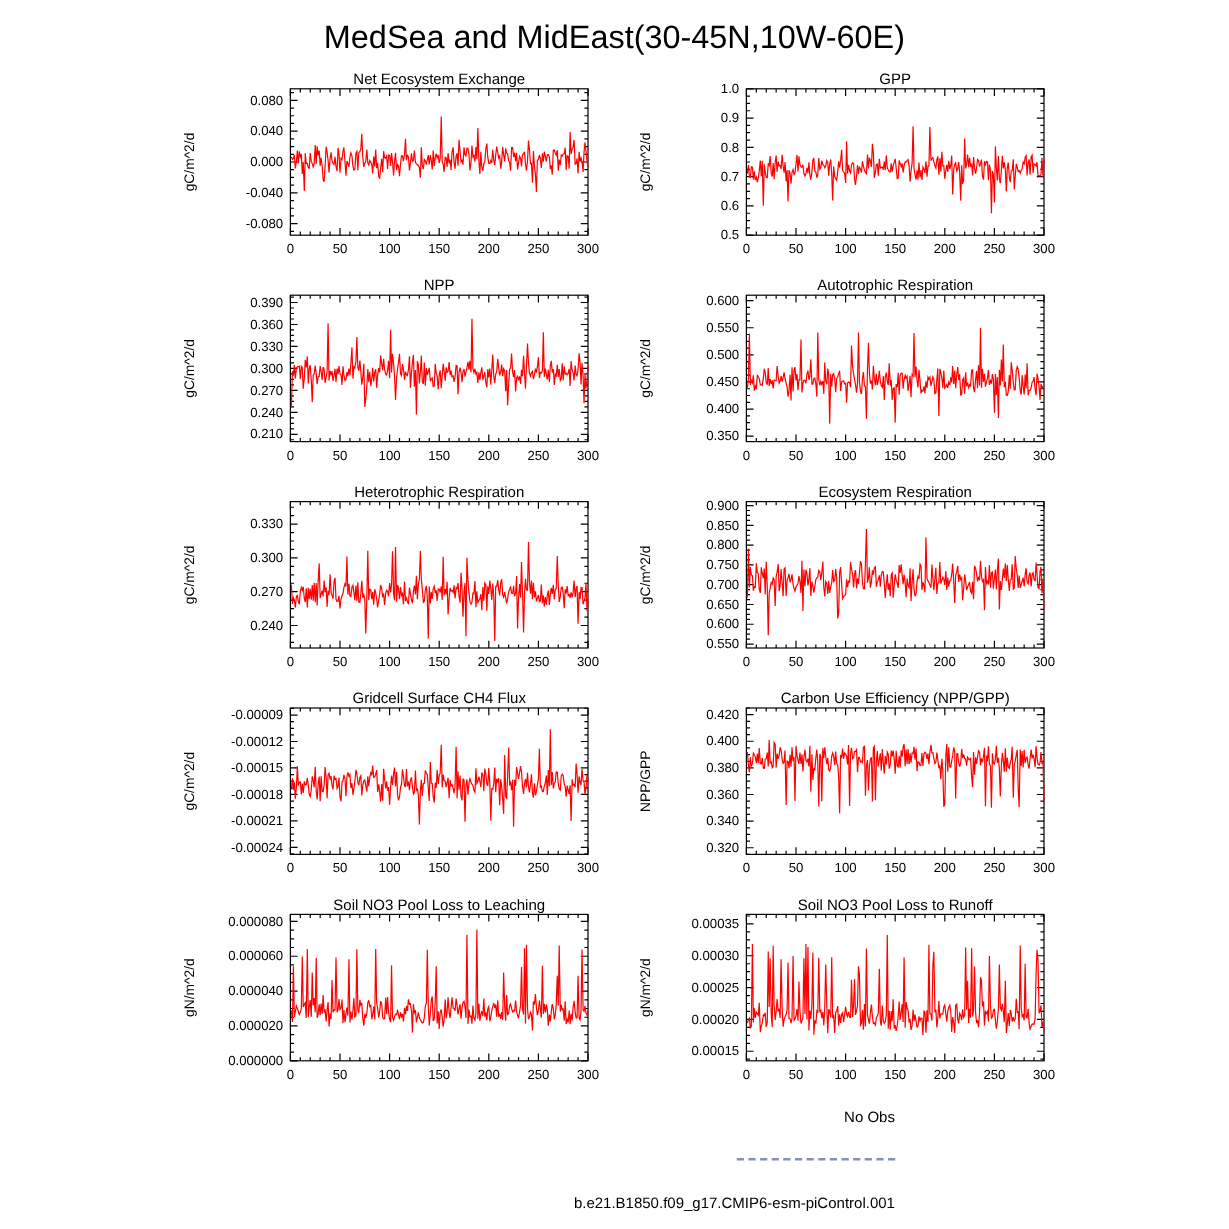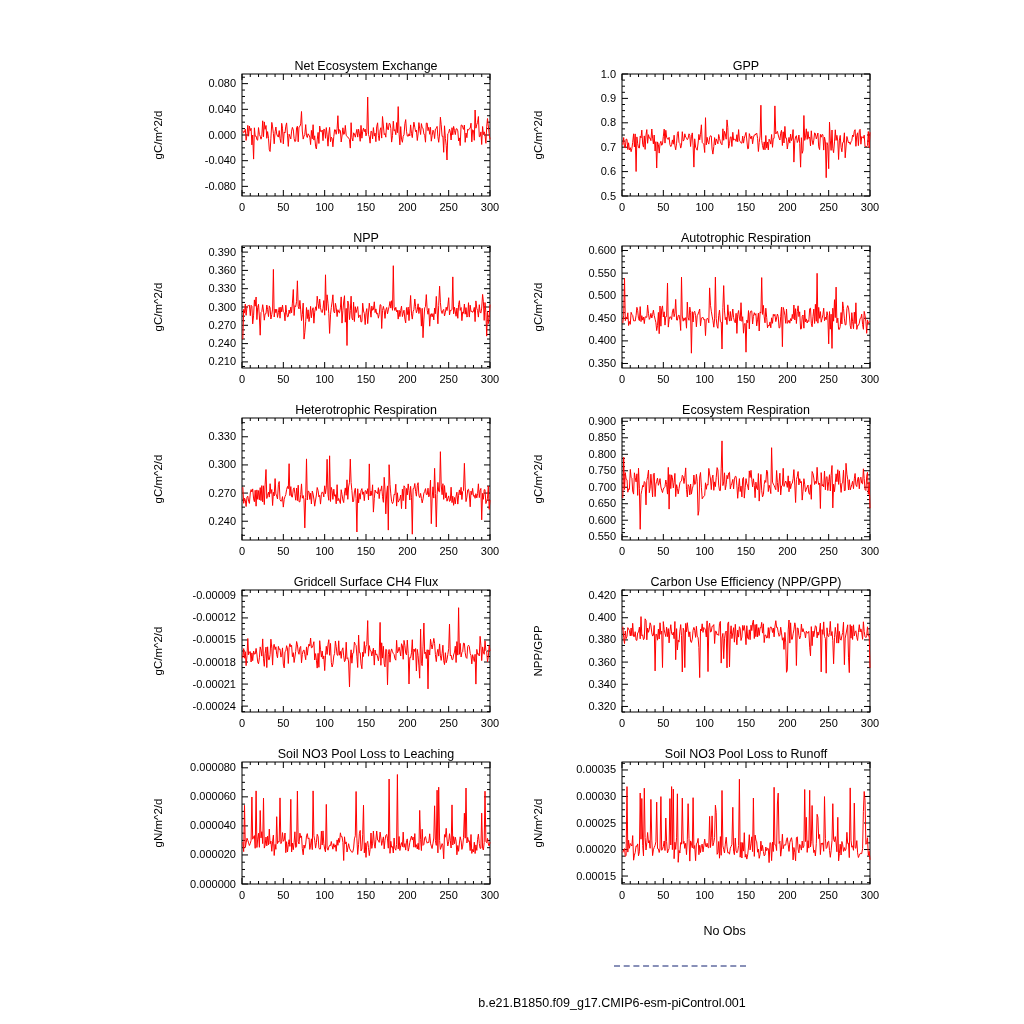--- a/index.html
+++ b/index.html
@@ -11,20 +11,21 @@
   .legend{position:absolute;top:924px;left:0;width:1024px;display:flex;flex-direction:column;align-items:center;}
   .legend-inner{display:flex;flex-direction:column;align-items:flex-end;transform:translateX(100px);gap:23px;}
   .legend-label{font-size:12.5px;line-height:14px;}
   .dash-line{width:132px;height:0;border-top:2px dashed #8890b8;margin:4px 0 6px 0;}
   .solid-line{width:118px;height:0;border-top:1.5px solid #ee1111;margin-top:4px;}
 </style>
 </head>
 <body>
 
 <div class="page">
+  <h1 class="page-title">MedSea and MidEast(30-45N,10W-60E)</h1>
 
   <div class="grid">
     <div class="cell"><svg width="380" height="172" viewBox="0 0 380 172" font-family="Liberation Sans, sans-serif">
           <rect x="110" y="16" width="248" height="122" fill="none" stroke="#000" stroke-width="1"></rect>
           <line x1="110" y1="138" x2="110" y2="132" stroke="#000" stroke-width="1"></line>
           <line x1="110" y1="16" x2="110" y2="22" stroke="#000" stroke-width="1"></line>
           <text x="110" y="153" text-anchor="middle" font-size="11" fill="#000">0</text>
           <line x1="151.33333333333331" y1="138" x2="151.33333333333331" y2="132" stroke="#000" stroke-width="1"></line>
           <line x1="151.33333333333331" y1="16" x2="151.33333333333331" y2="22" stroke="#000" stroke-width="1"></line>
           <text x="151.33333333333331" y="153" text-anchor="middle" font-size="11" fill="#000">50</text>

